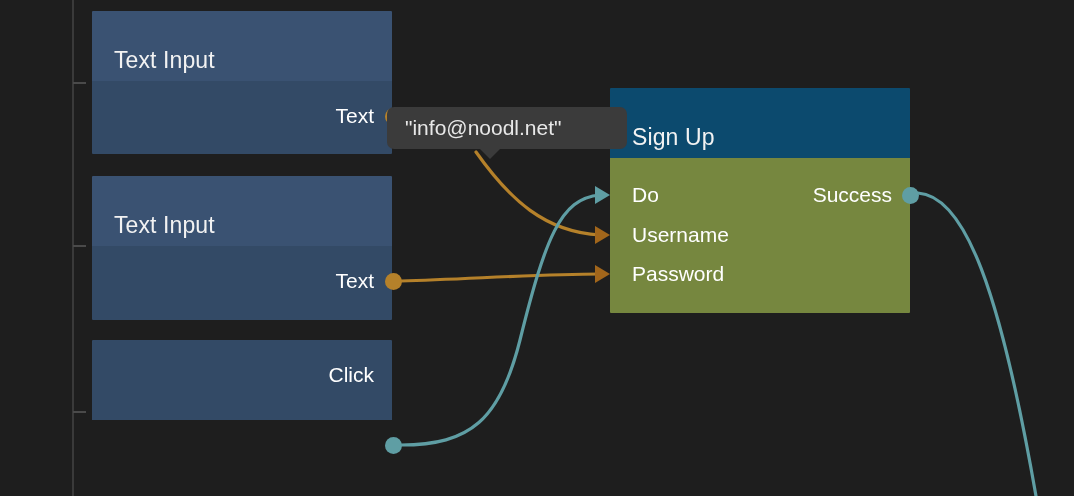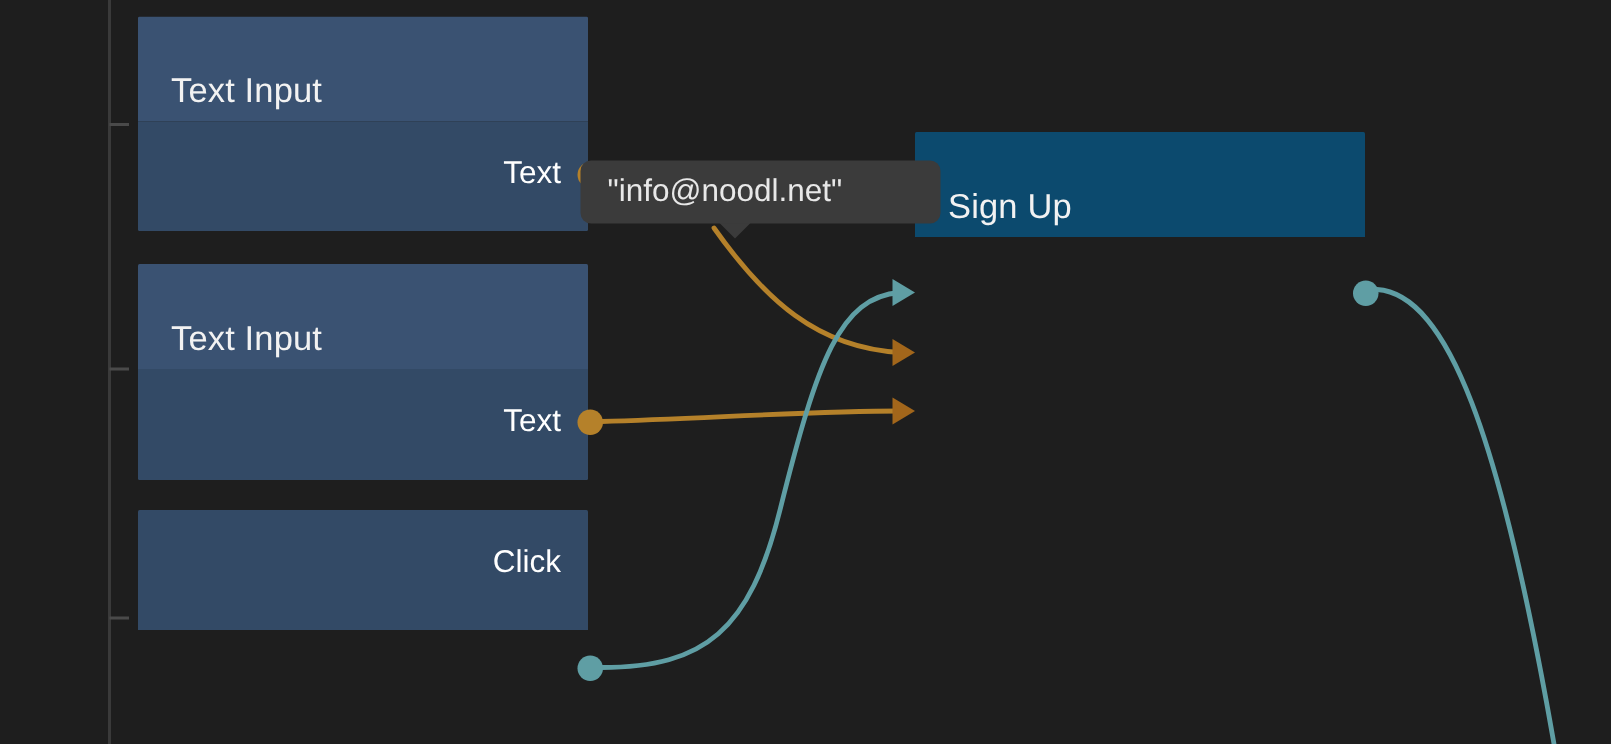--- a/index.html
+++ b/index.html
@@ -187,20 +187,34 @@
         <div class="node-body" style="height: 80px;">
           <div class="port-row out" style="top: 23px;">
             <span class="port-label">Click</span>
           </div>
         </div>
       </div>
       <div class="node green" style="left: 610px; top: 88px; width: 300px; height: 225px;">
         <div class="node-header">
           <span class="node-title">Sign Up</span>
         </div>
+        <div class="node-body" style="height: 155px;">
+          <div class="port-row in" style="top: 25px;">
+            <span class="port-label">Do</span>
+          </div>
+          <div class="port-row in" style="top: 65px;">
+            <span class="port-label">Username</span>
+          </div>
+          <div class="port-row in" style="top: 104px;">
+            <span class="port-label">Password</span>
+          </div>
+          <div class="port-row out" style="top: 25px;">
+            <span class="port-label">Success</span>
+          </div>
+        </div>
       </div>
     </div>
 
   <div class="tooltip-tail" style="left: 479px; top: 148px;"></div>
   <div class="tooltip" style="left: 387px; top: 107px; width: 204px; height: 42px;">
     <span class="tooltip-text">"info@noodl.net"</span>
   </div>
 
 <div class="port-dot orange" style="left: 385px; top: 108px; z-index: 20;"></div>
     <div class="port-dot orange" style="left: 385px; top: 273px; z-index: 20;"></div>

